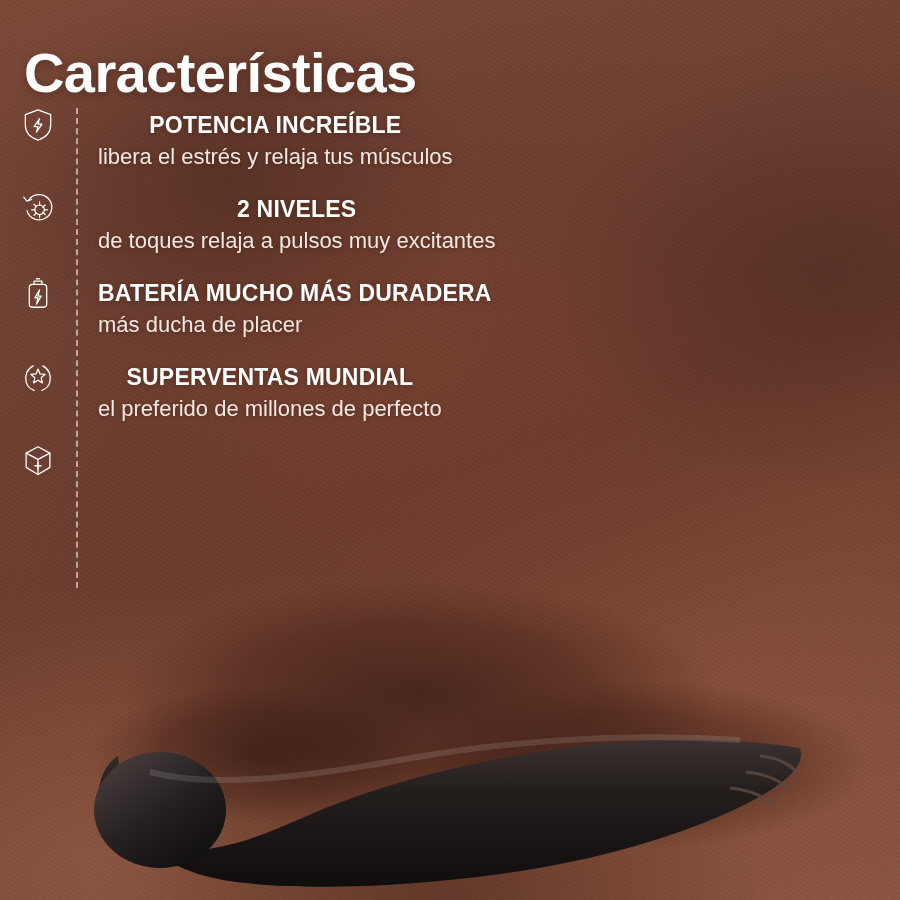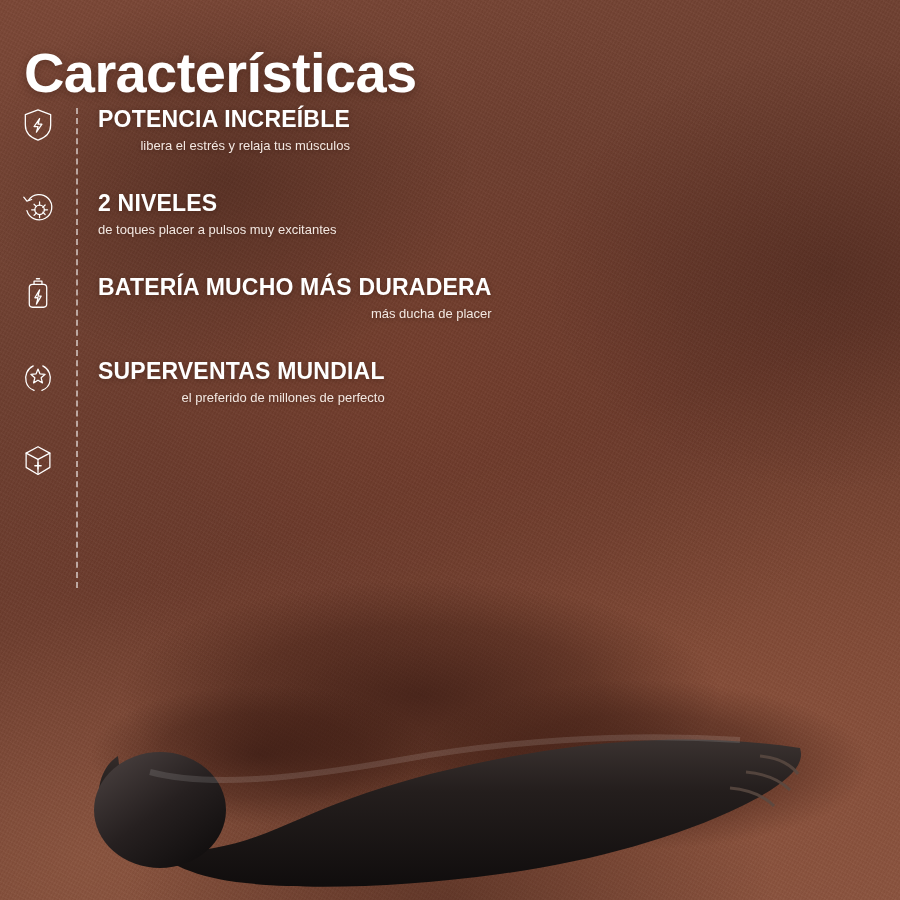--- a/index.html
+++ b/index.html
@@ -107,32 +107,32 @@
     padding-left: 22px;
     padding-top: 2px;
   }
 
   .feat-title {
     color: #ffffff;
     font-size: 23px;
     font-weight: 700;
     letter-spacing: 0.2px;
     line-height: 1.15;
-    margin: 4px 0 6px 0;
+    margin: 10px 0 6px 0;
     text-shadow: 0 1px 5px rgba(40,16,10,0.35);
+    text-align: center;
   }
 
   .feat-sub {
     color: #f3e8e2;
-    font-size: 13px;
+    font-size: 22px;
     font-weight: 400;
     line-height: 1.2;
     margin: 0;
     text-shadow: 0 1px 4px rgba(40,16,10,0.35);
-    text-align: right;
   }
 
   
   .art {
     position: absolute;
     left: 0;
     top: 560px;
     width: 900px;
     height: 340px;
     z-index: 2;
@@ -217,21 +217,21 @@
       <div class="icon-cell">
         <svg viewBox="0 0 48 48" fill="none" stroke="#ffffff" stroke-width="1.6" stroke-linecap="round" stroke-linejoin="round">
           <path d="M12 13 A16 16 0 1 1 10 26"></path>
           <path d="M6 9 L10 14 L16 12"></path>
           <circle cx="26" cy="25" r="6"></circle>
           <path d="M26 15 V19 M26 31 V35 M16 25 H20 M32 25 H36 M19 18 L22 21 M30 28 L33 31 M33 19 L30 22 M22 29 L19 32"></path>
         </svg>
       </div>
       <div class="text-cell">
         <p class="feat-title">2 NIVELES</p>
-        <p class="feat-sub">de toques placer a pulsos muy excitantes</p>
+        <p class="feat-sub">de toques relaja a pulsos muy excitantes</p>
       </div>
     </div>
 
 
     <div class="feature">
       <div class="icon-cell">
         <svg viewBox="0 0 48 48" fill="none" stroke="#ffffff" stroke-width="1.6" stroke-linecap="round" stroke-linejoin="round">
           <rect x="13" y="13" width="22" height="29" rx="4"></rect>
           <path d="M19 13 V9 H29 V13"></path>
           <path d="M22 6 H26"></path>

